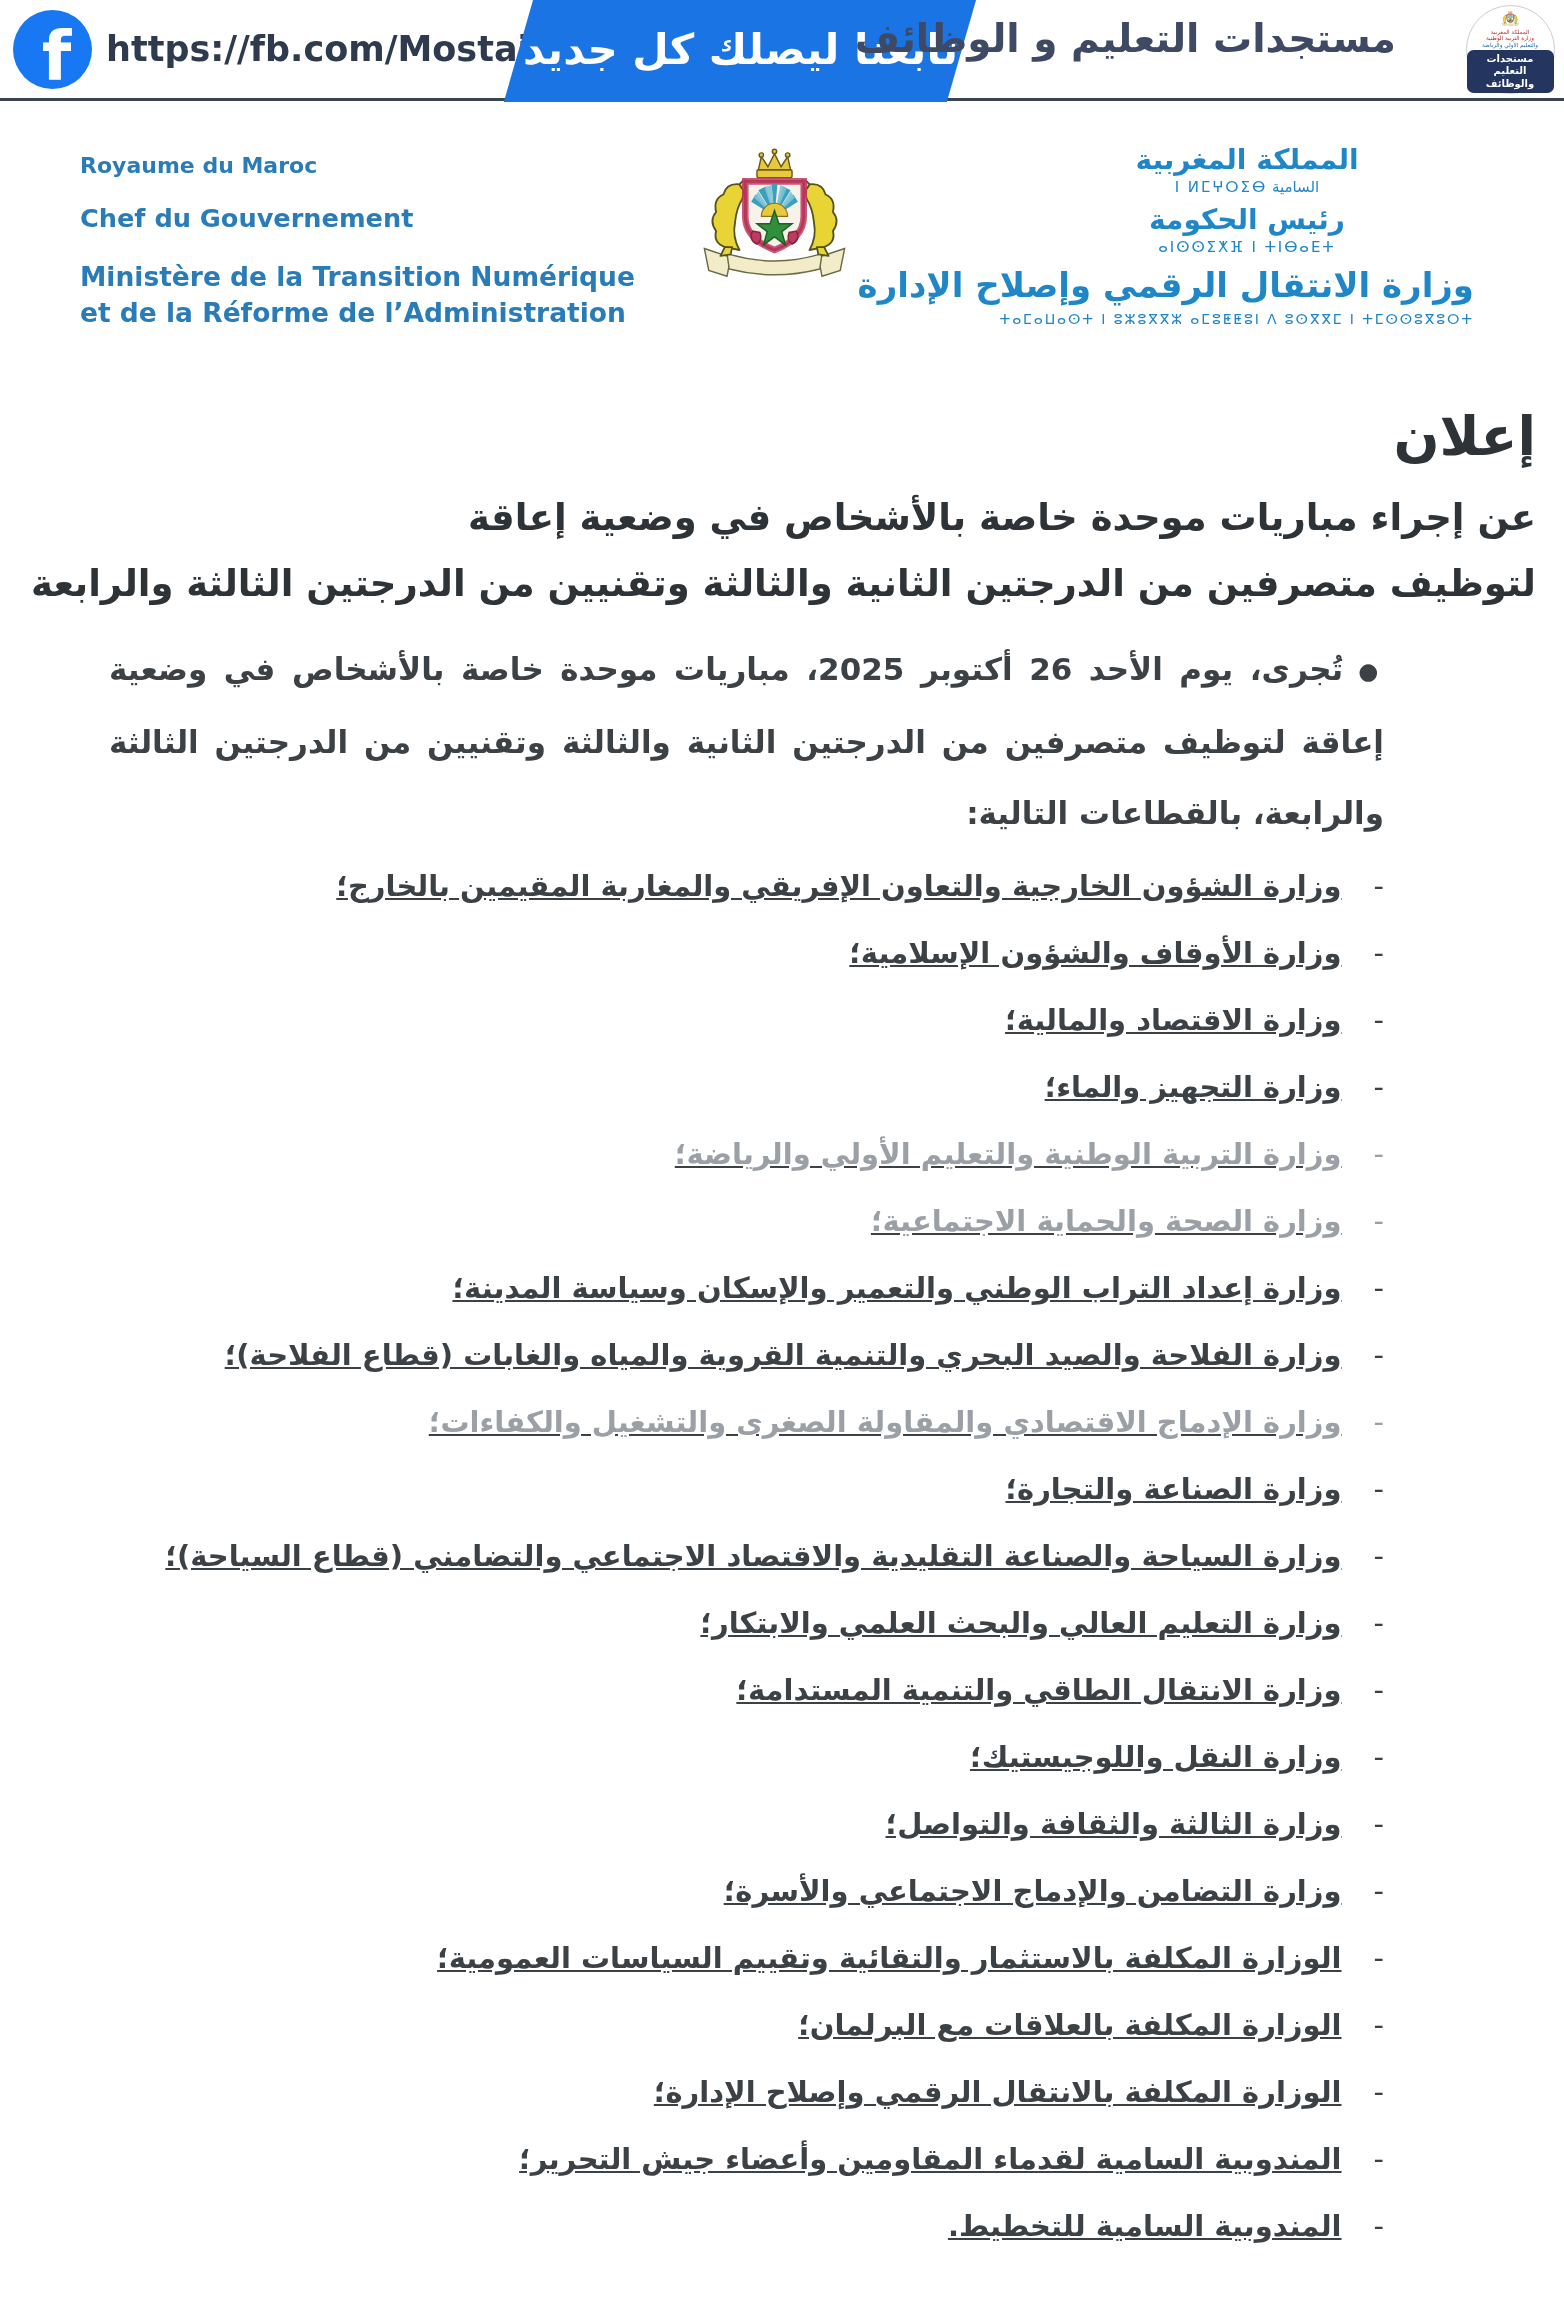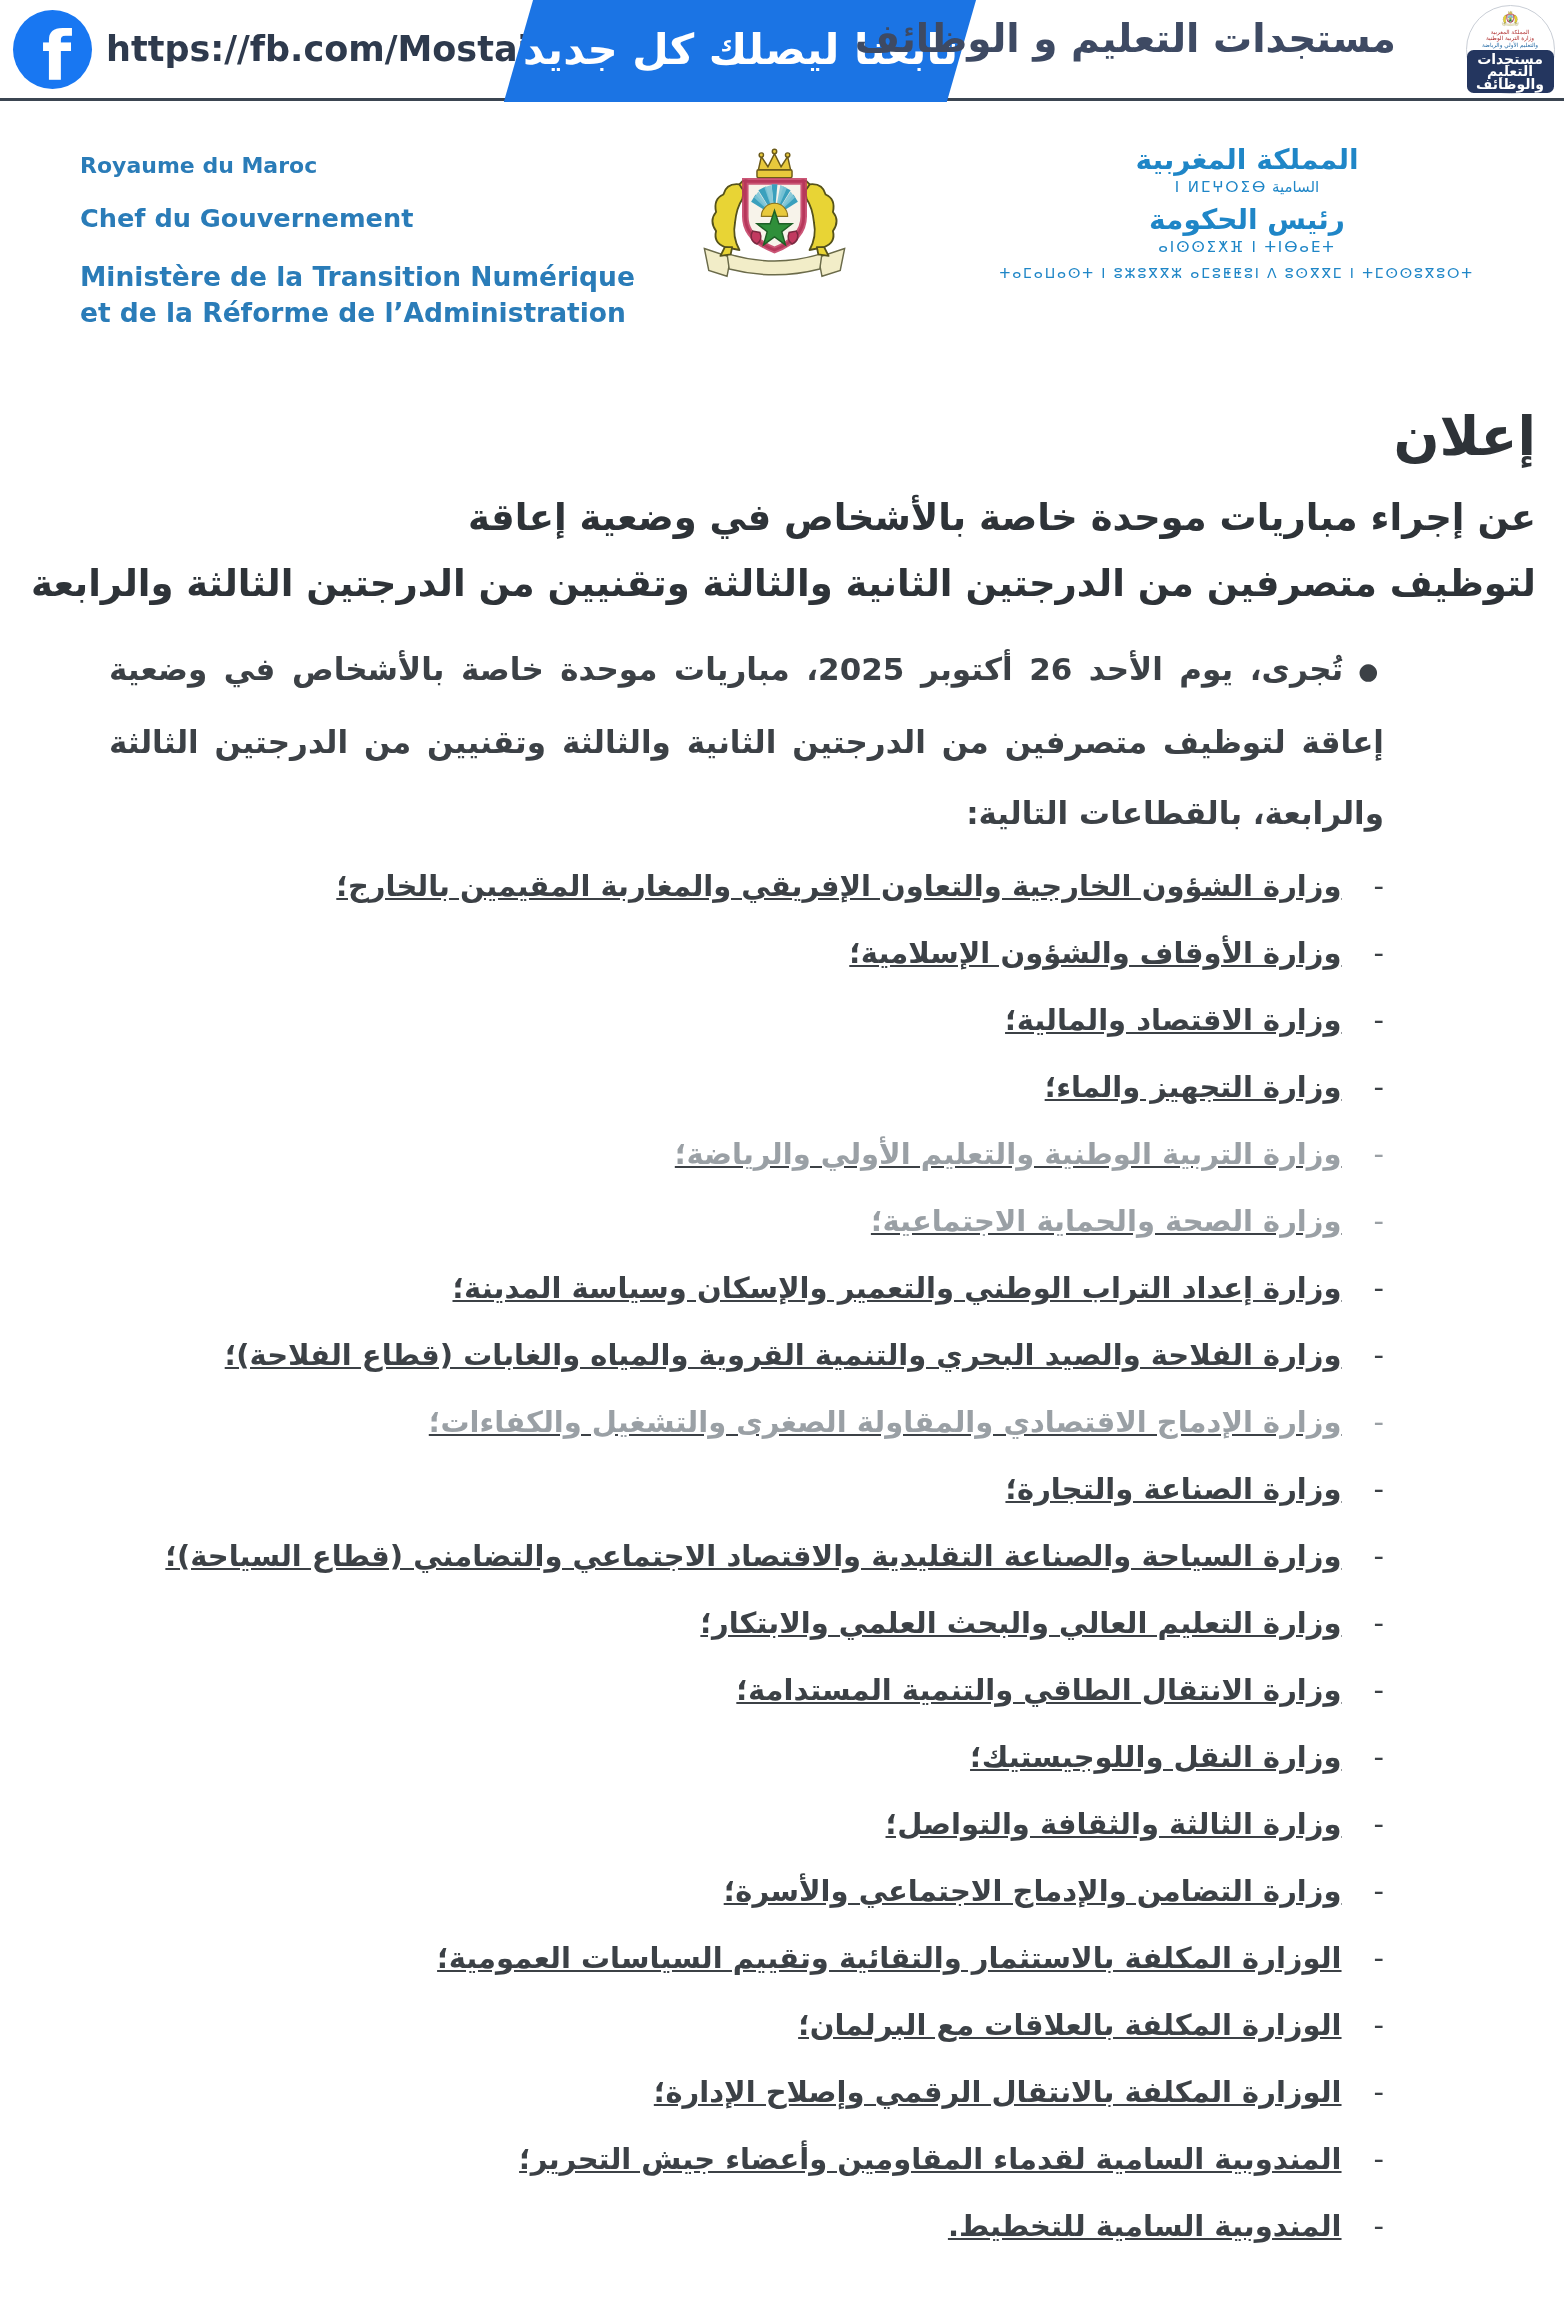--- a/index.html
+++ b/index.html
@@ -24,21 +24,21 @@
                  direction:rtl;font-size:39px;font-weight:bold;color:#3e4a63;}
   .badge{position:absolute;right:9.5px;top:4.7px;width:89px;height:89px;border-radius:50%;
          background:#ffffff;border:1.9px solid #c9ced6;display:flex;flex-direction:column;
          align-items:center;justify-content:flex-start;padding-top:3.8px;box-sizing:border-box;z-index:6;}
   .badge .mini-emblem{width:24.6px;height:23px;}
   .badge .tiny{font-size:5.7px;line-height:6.6px;text-align:center;direction:rtl;}
   .badge .tiny.red{color:#b03030;}
   .badge .tiny.blue{color:#2a6fa8;}
   .badge .navy-box{margin-top:1.9px;background:#24365f;color:#ffffff;border-radius:6.6px;
                    padding:2.8px 5.7px;text-align:center;direction:rtl;}
-  .badge .navy-box div{font-size:14px;line-height:12.3px;font-weight:bold;}
+  .badge .navy-box div{font-size:10px;line-height:12.3px;font-weight:bold;}
 
   
   .lh-fr{position:absolute;left:80px;top:153px;width:558px;text-align:left;color:#2a7cb8;}
   .lh-fr .l1{font-size:22px;font-weight:bold;margin-bottom:24.6px;}
   .lh-fr .l2{font-size:25.6px;font-weight:bold;margin-bottom:26.5px;}
   .lh-fr .l3,.lh-fr .l4{font-size:26.5px;font-weight:bold;line-height:36px;}
   .lh-emblem{position:absolute;left:694px;top:136px;width:161px;height:155px;}
   .lh-ar{position:absolute;right:90px;top:144px;width:454px;text-align:center;direction:rtl;color:#1f86c7;}
   .lh-ar .big{font-size:28px;font-weight:bold;line-height:32px;}
   .lh-ar .tif{font-size:15px;line-height:19px;letter-spacing:1.9px;margin:1.9px 0 7.6px 0;white-space:nowrap;}
@@ -148,20 +148,21 @@
 
   <svg class="lh-emblem" viewBox="0 0 170 164" width="161" height="155">
       <use href="#coa"></use>
     </svg>
 
   <div class="lh-ar">
     <div class="big">المملكة المغربية</div>
     <div class="tif">السامية ⵏ ⵍⵎⵖⵔⵉⴱ</div>
     <div class="big">رئيس الحكومة</div>
     <div class="tif">ⴰⵏⵙⵙⵉⵅⴼ ⵏ ⵜⵏⴱⴰⴹⵜ</div>
+    <div class="ministry">وزارة الانتقال الرقمي وإصلاح الإدارة</div>
     <div class="tif3">ⵜⴰⵎⴰⵡⴰⵙⵜ ⵏ ⵓⵣⵓⴳⴳⵣ ⴰⵎⵓⵟⵟⵓⵏ ⴷ ⵓⵙⴳⴳⵎ ⵏ ⵜⵎⵙⵙⵓⴳⵓⵔⵜ</div>
   </div>
 
   <div class="title-block">
     <h1>إعلان</h1>
     <div class="sub1">عن إجراء مباريات موحدة خاصة بالأشخاص في وضعية إعاقة</div>
     <div class="sub2">لتوظيف متصرفين من الدرجتين الثانية والثالثة وتقنيين من الدرجتين الثالثة والرابعة</div>
   </div>
 
   <div class="doc-body">

